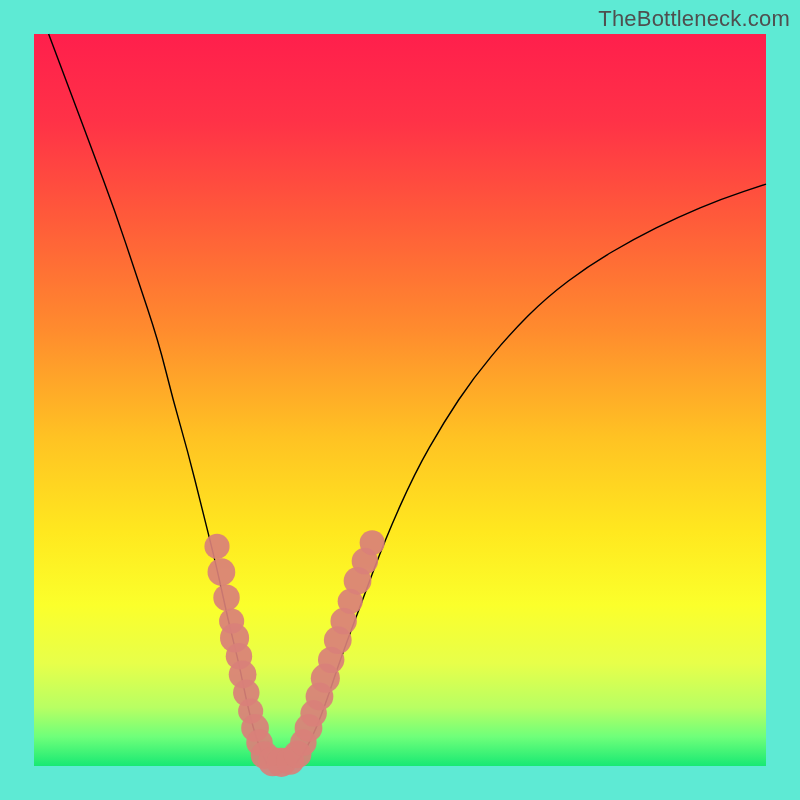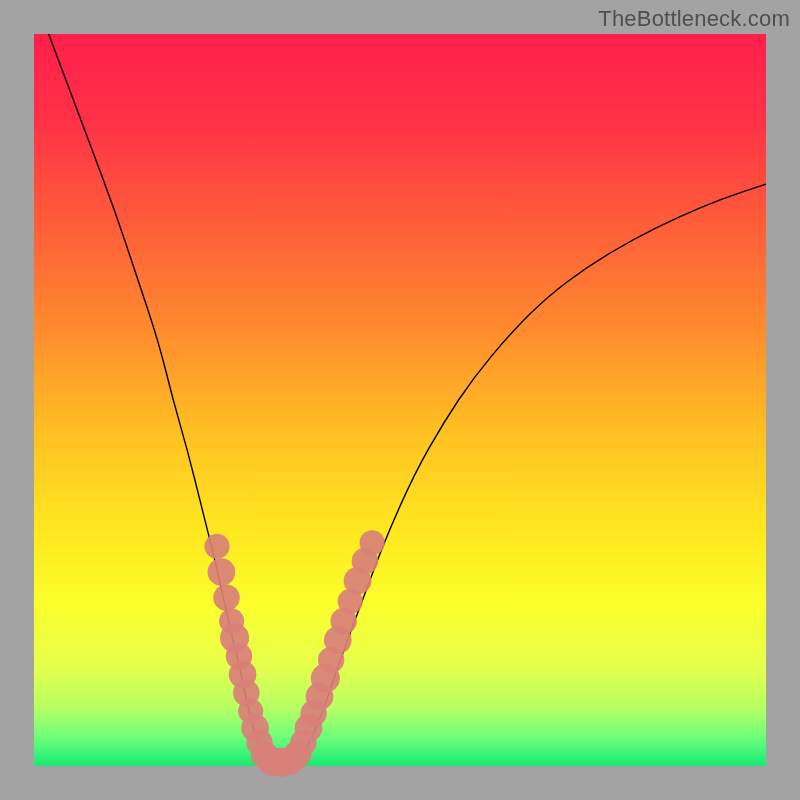--- a/index.html
+++ b/index.html
@@ -10,21 +10,21 @@
     overflow: hidden;
     background: #000;
     font-family: Arial, Helvetica, sans-serif;
   }
   .frame {
     position: absolute;
     left: 0;
     top: 0;
     width: 800px;
     height: 800px;
-    background: #a3a3a3;
+    background: #5eead4;
     text-align: center;
   }
   .plot-area {
     position: absolute;
     left: 34px;
     top: 34px;
     width: 732px;
     height: 732px;
     
   }

